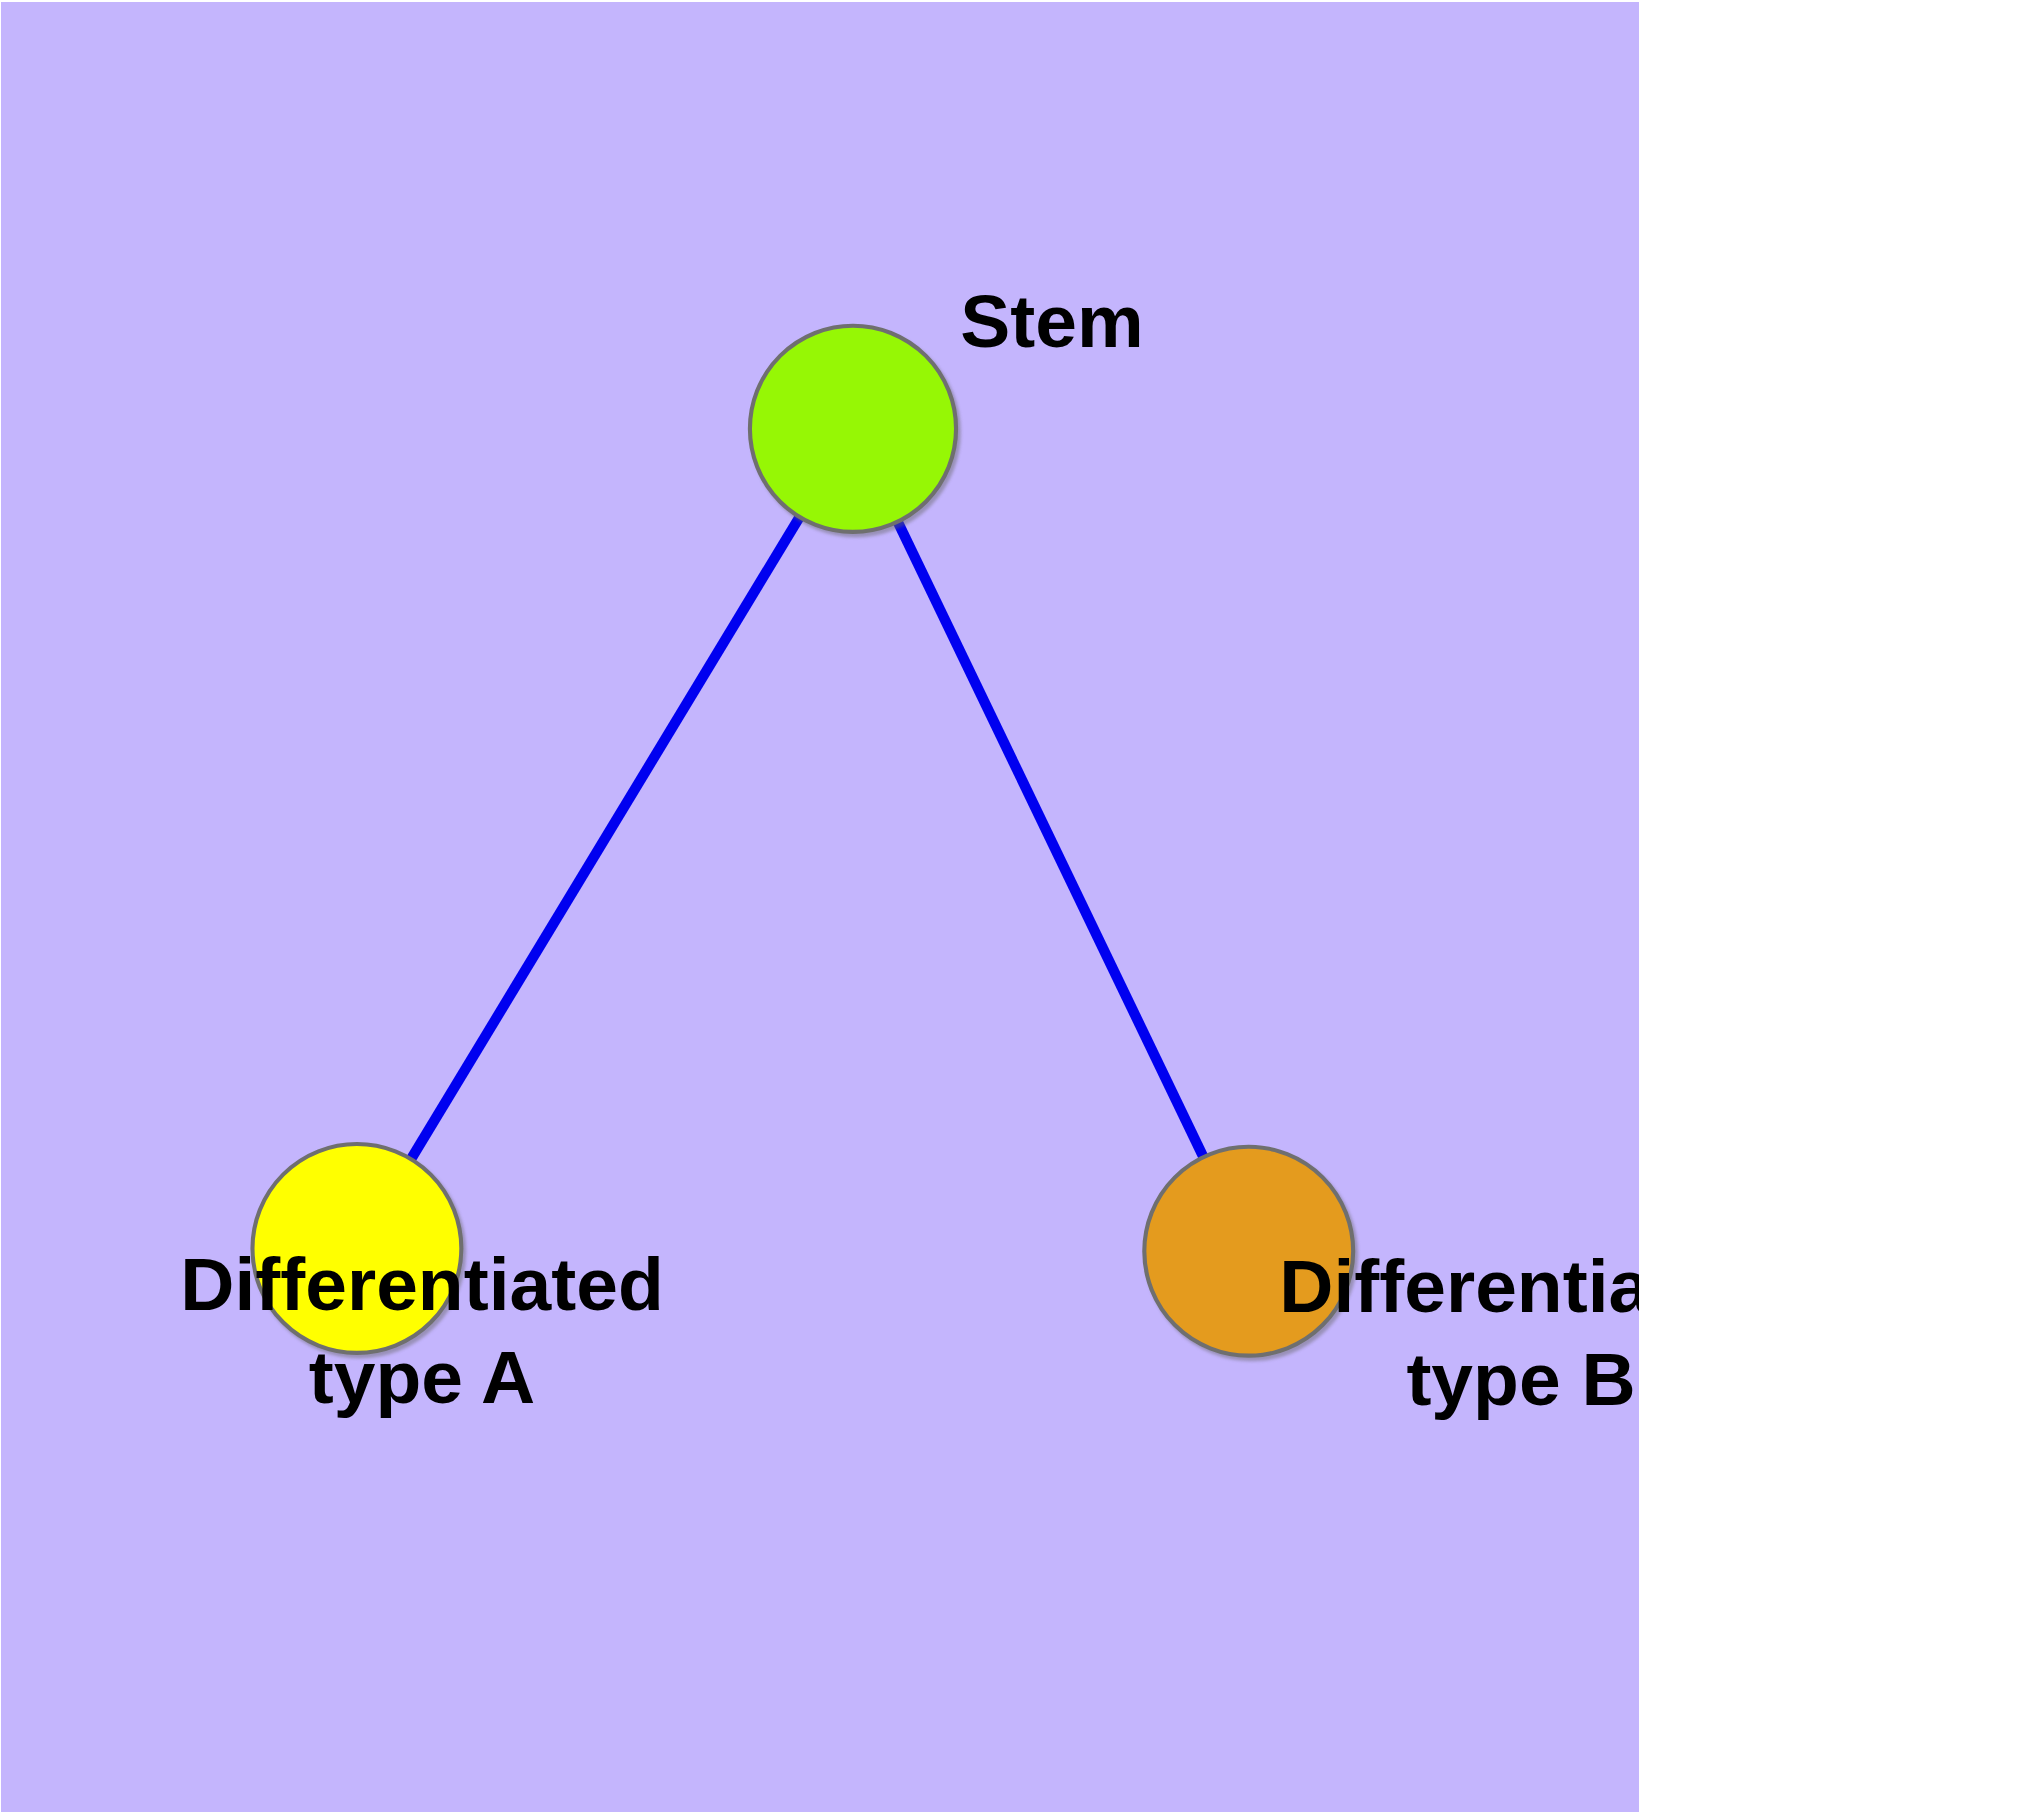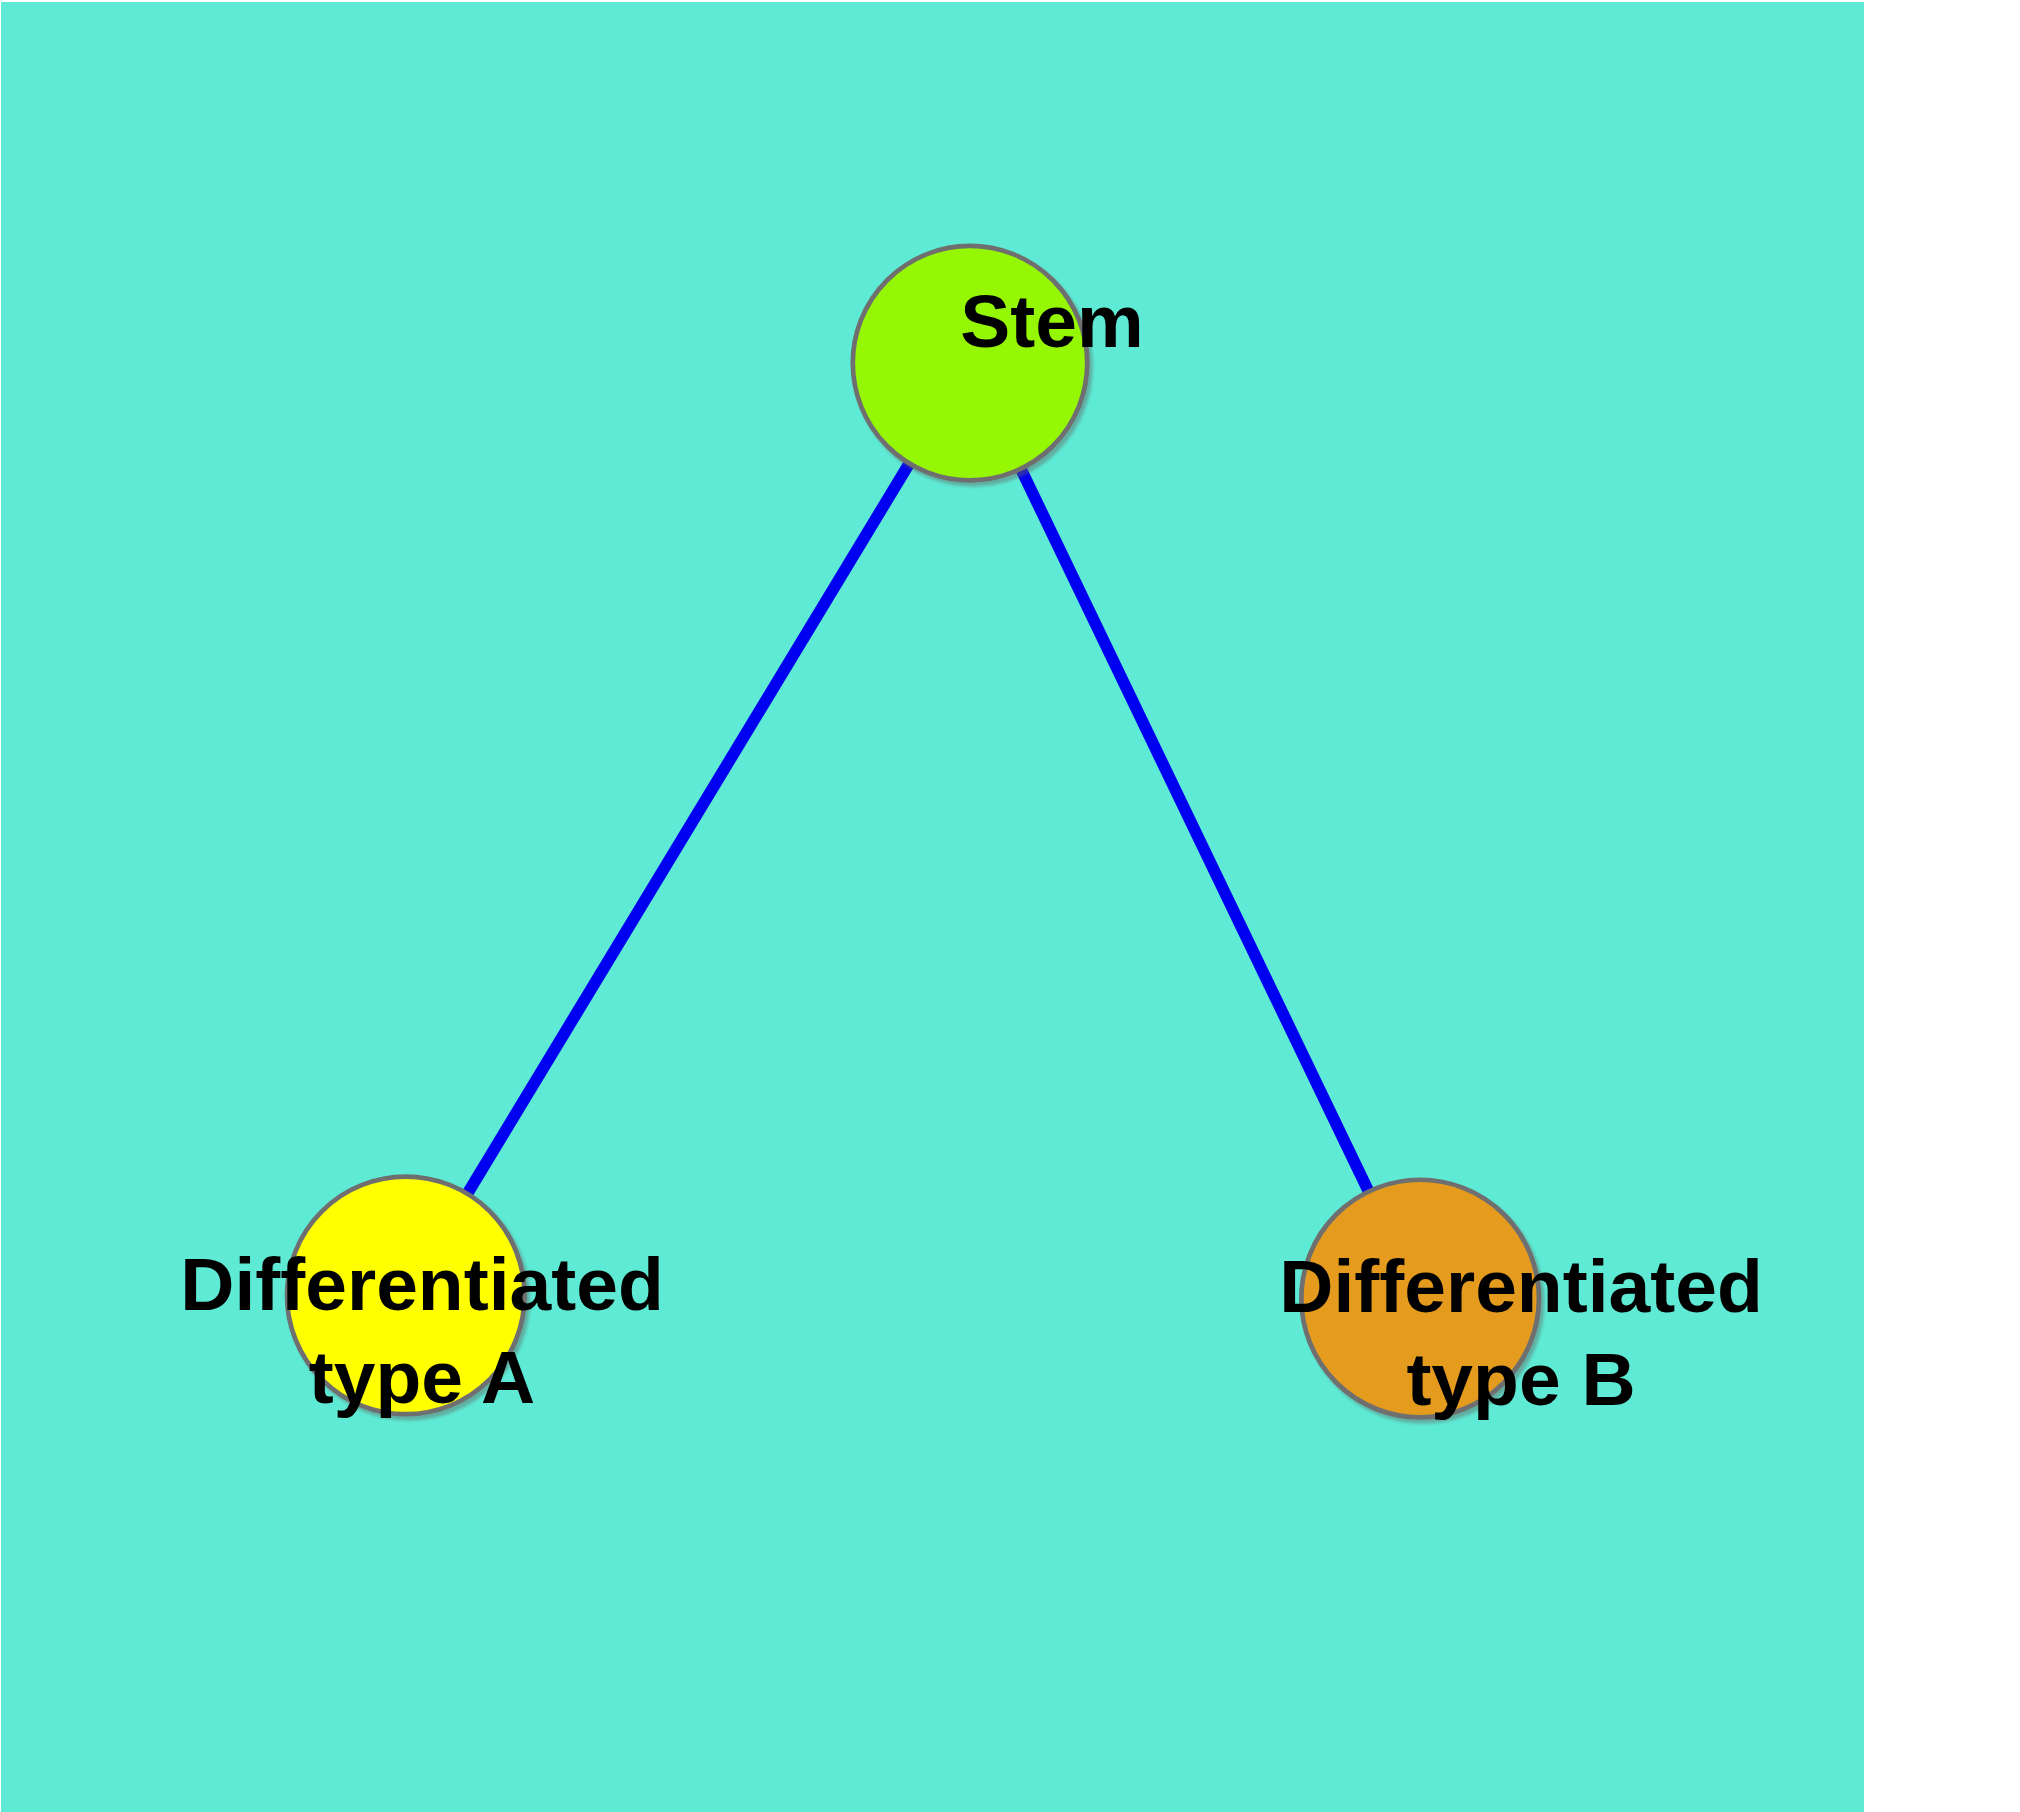--- a/index.html
+++ b/index.html
@@ -3,23 +3,23 @@
 <meta charset="utf-8">
 <style>
   html, body {
     margin: 0;
     padding: 0;
     background: #ffffff;
     font-family: "Liberation Sans", sans-serif;
   }
   .canvas {
     position: relative;
-    width: 1864px;
+    width: 1639px;
     height: 1812px;
-    background: #5eead4;
+    background: #c4b5fd;
     box-sizing: border-box;
     border-top: 2.5px solid #ffffff;
     border-left: 1.7px solid #ffffff;
     overflow: hidden;
   }
   svg.graph {
     position: absolute;
     left: 0;
     top: 0;
     width: 100%;

